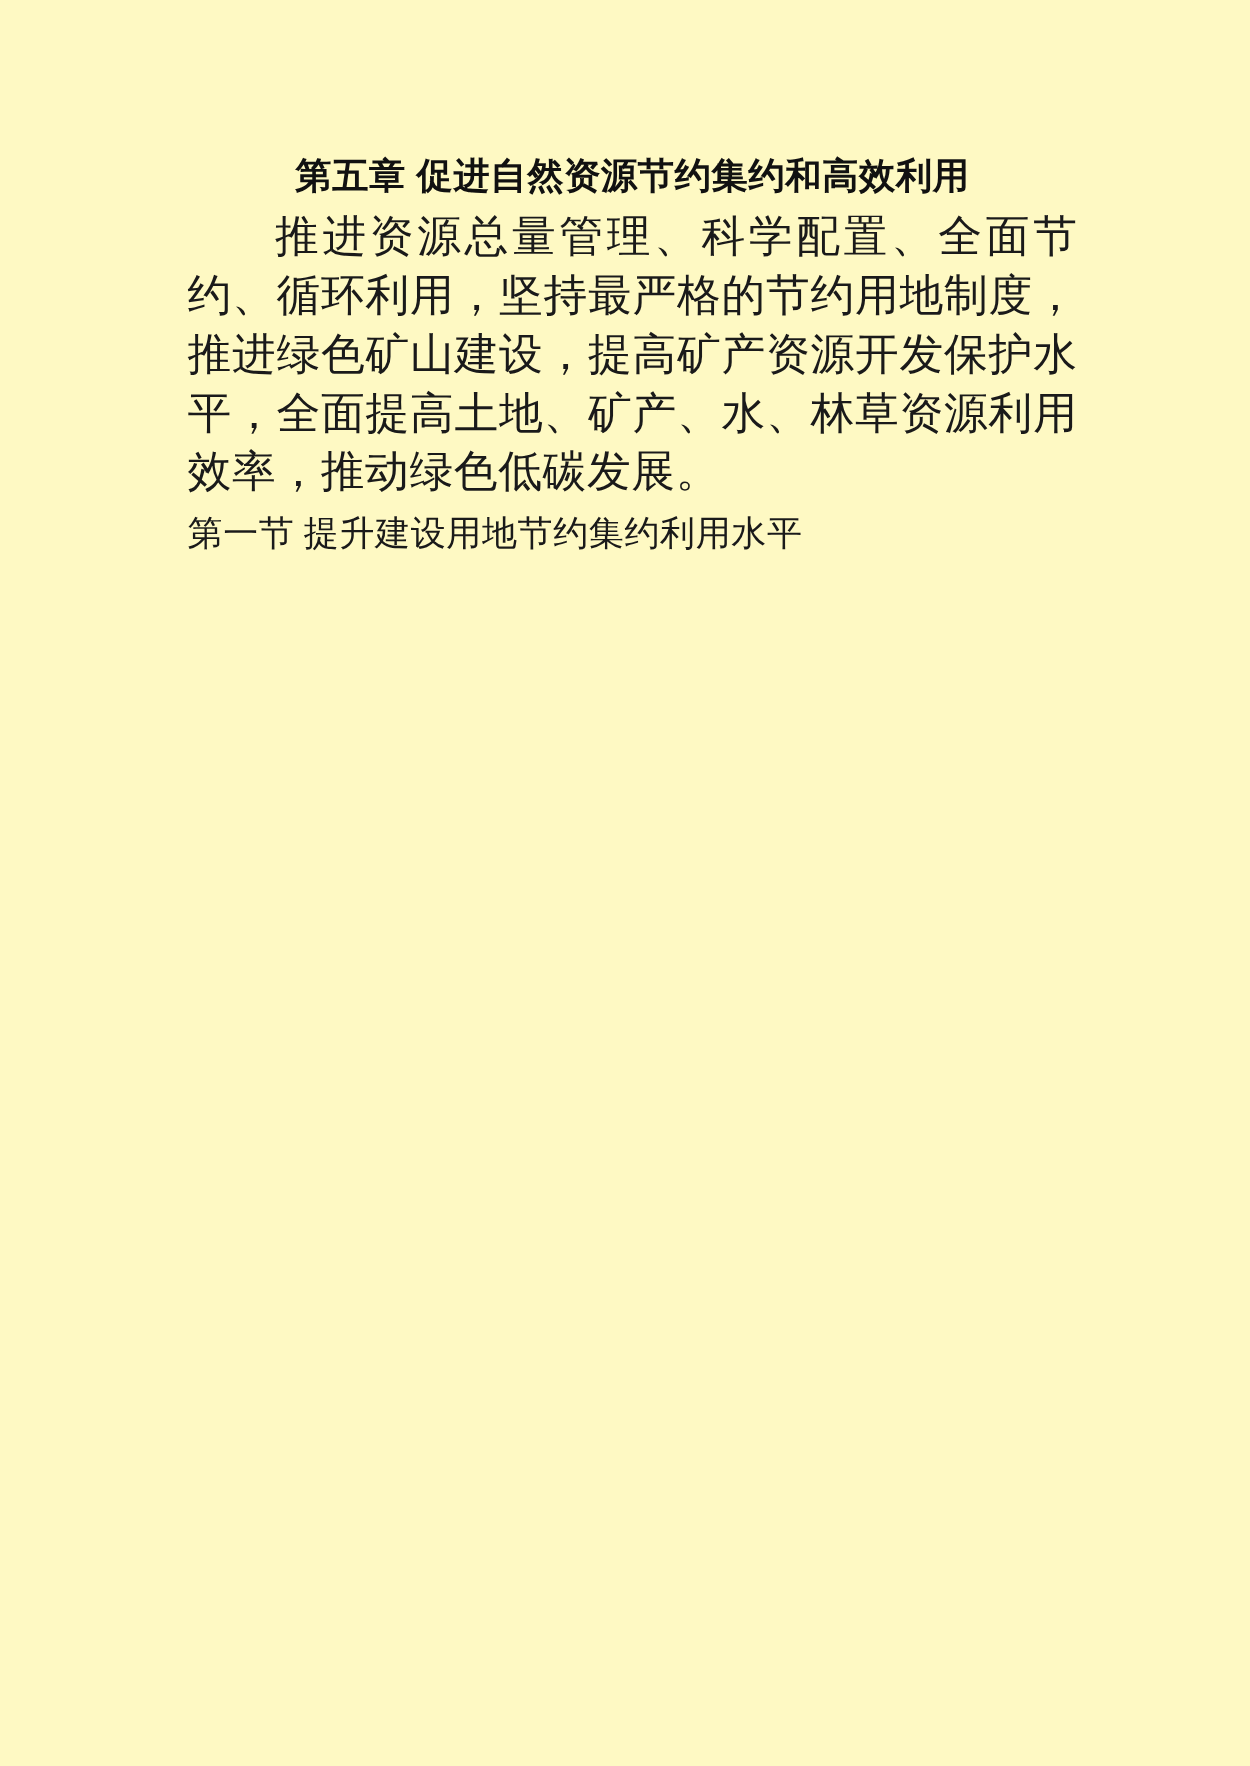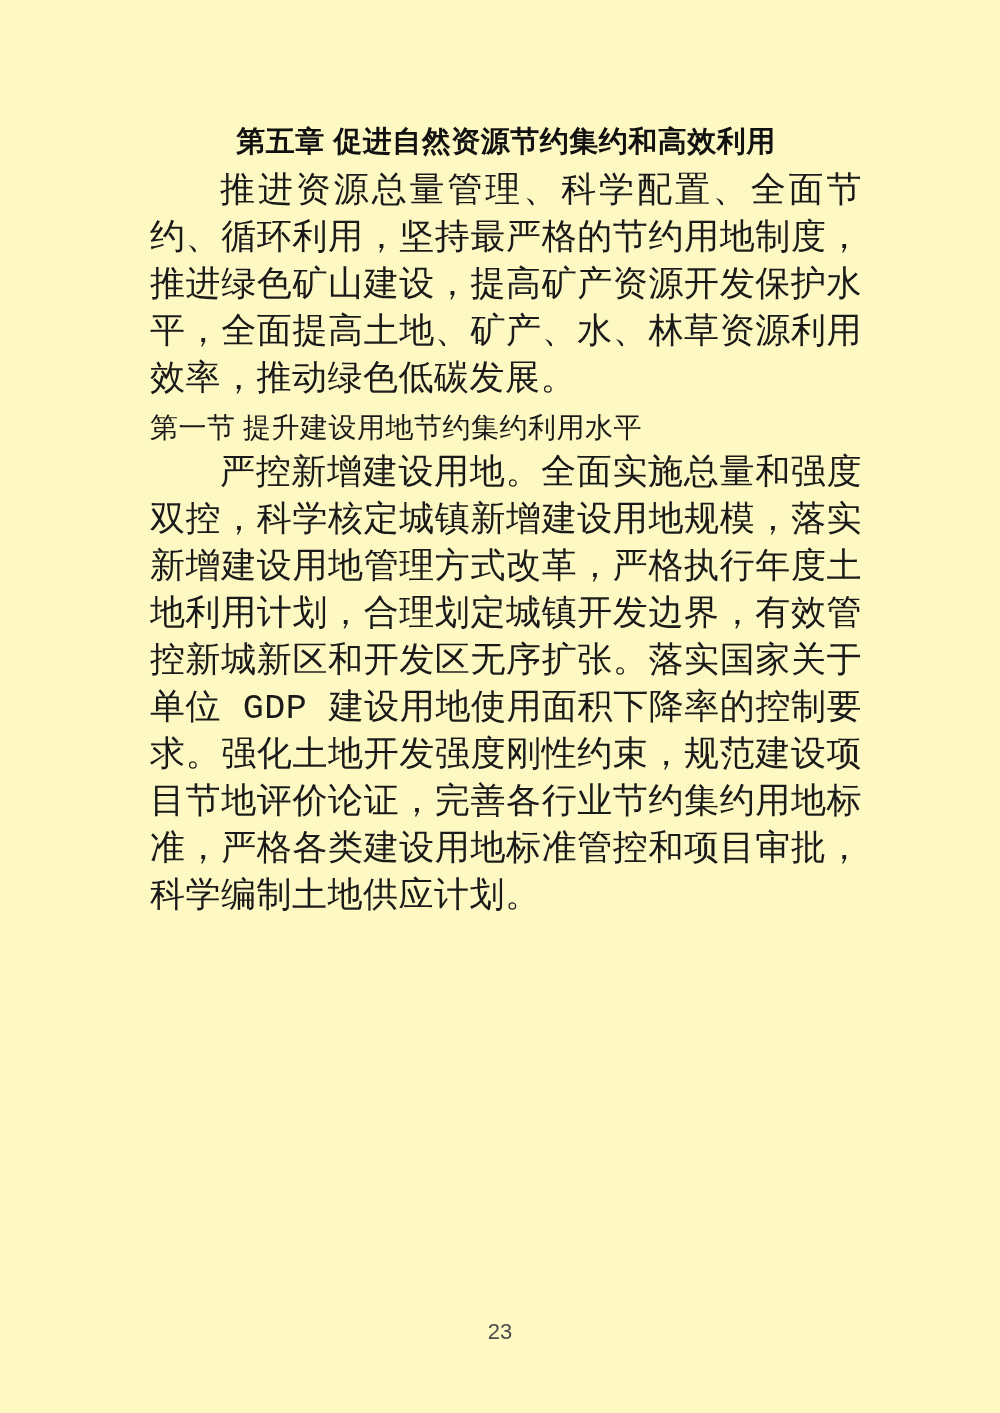--- a/index.html
+++ b/index.html
@@ -66,16 +66,14 @@
   }
 </style>
 </head>
 <body>
 
 <div class="page">
   <div class="content">
     <h1 class="chapter-title">第五章 促进自然资源节约集约和高效利用</h1>
     <p class="body-paragraph">推进资源总量管理、科学配置、全面节约、循环利用，坚持最严格的节约用地制度，推进绿色矿山建设，提高矿产资源开发保护水平，全面提高土地、矿产、水、林草资源利用效率，推动绿色低碳发展。</p>
     <h2 class="section-title">第一节 提升建设用地节约集约利用水平</h2>
-    <p class="body-paragraph">严控新增建设用地。全面实施总量和强度双控，科学核定城镇新增建设用地规模，落实新增建设用地管理方式改革，严格执行年度土地利用计划，合理划定城镇开发边界，有效管控新城新区和开发区无序扩张。落实国家关于单位 GDP 建设用地使用面积下降率的控制要求。强化土地开发强度刚性约束，规范建设项目节地评价论证，完善各行业节约集约用地标准，严格各类建设用地标准管控和项目审批，科学编制土地供应计划。</p>
   </div>
-  <div class="page-number">23</div>
 </div>
 
 </body></html>

